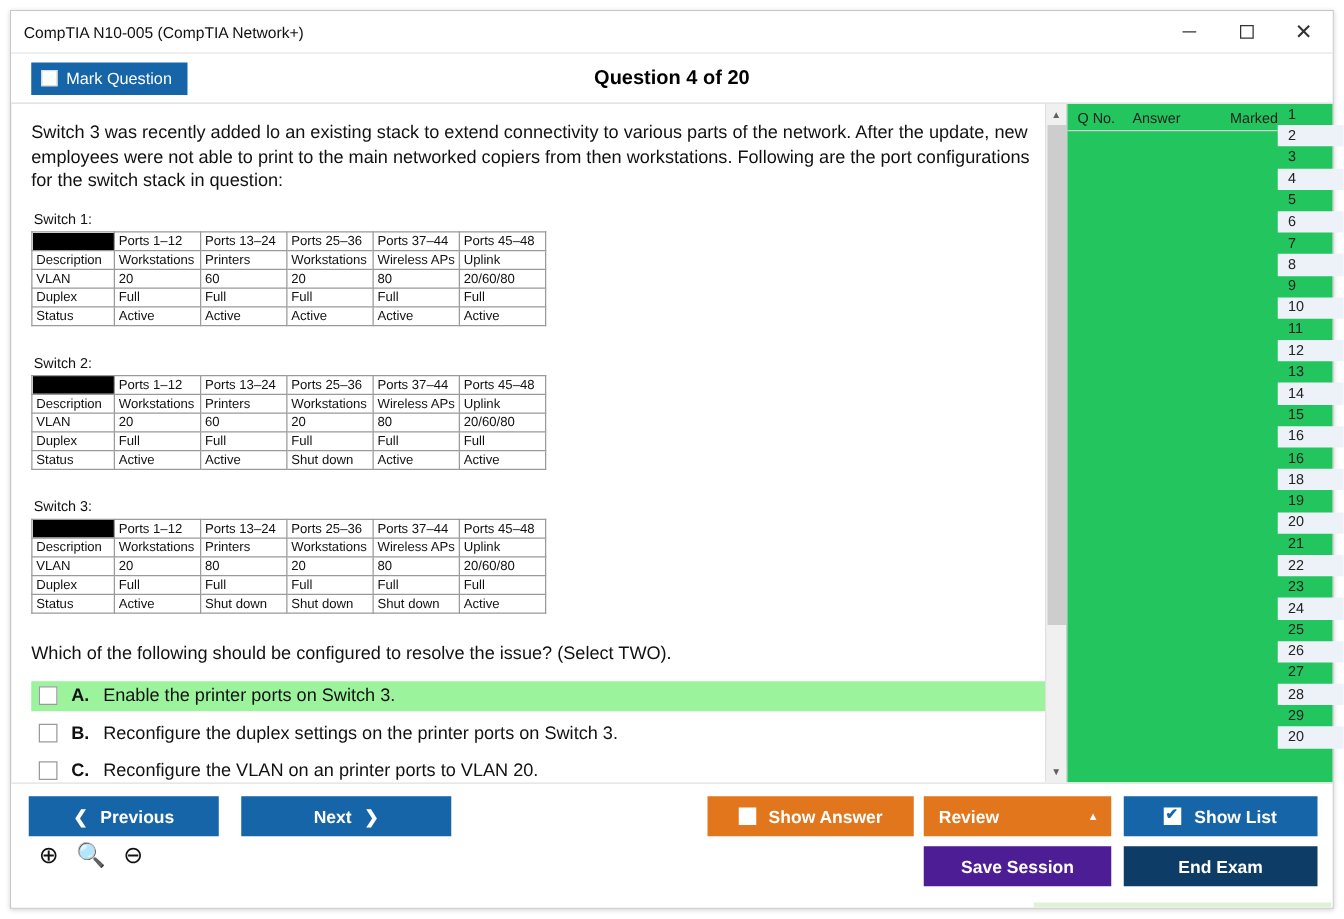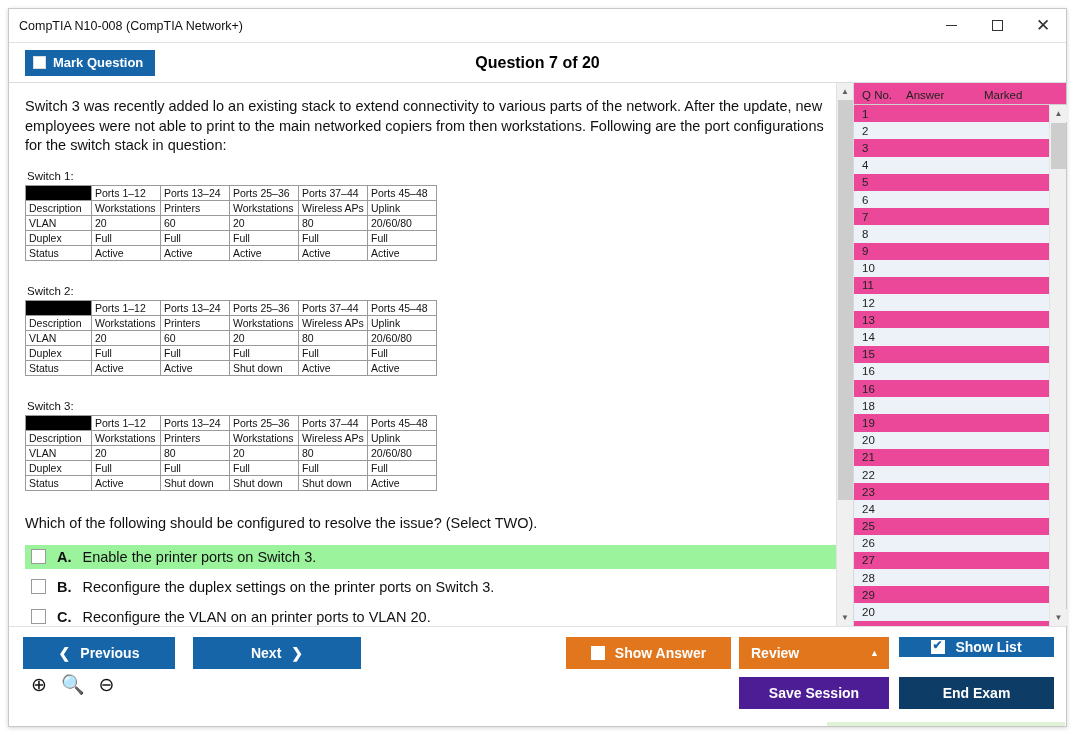--- a/index.html
+++ b/index.html
@@ -66,21 +66,21 @@
     margin-left: 16px;
     background: #1565a8;
     color: #fff;
     border: none;
     height: 26px;
     padding: 0 12px 0 8px;
     display: flex;
     align-items: center;
     gap: 7px;
     font-size: 13px;
-    font-weight: bold;
+    font-weight: normal;
     cursor: pointer;
     font-family: "Liberation Sans", sans-serif;
   }
   .mark-box {
     width: 13px; height: 13px;
     background: #fff;
     border: 1px solid #dcdcdc;
     display: inline-block;
   }
   .question-title {
@@ -185,22 +185,21 @@
     flex: 0 0 auto;
   }
   .choice b { font-weight: bold; }
 
   
   .listpanel {
     width: 213px;
     min-width: 213px;
     border-left: 1px solid #d8d8d8;
     display: flex;
-    flex-direction: column;
-    background: #ec4899;
+    background: #22c55e;
   }
   .list-head {
     display: flex;
     height: 22px;
     align-items: center;
     font-size: 11.5px;
     color: #222;
     border-bottom: 1px solid #d0d0d0;
     padding-top: 2px;
   }
@@ -262,21 +261,21 @@
     align-items: center;
     justify-content: center;
     gap: 10px;
     font-family: "Liberation Sans", sans-serif;
   }
   .btn-prev { left: 14px; top: 10px; width: 152px; height: 32px; background: #1565a8; }
   .btn-next { left: 184px; top: 10px; width: 168px; height: 32px; background: #1565a8; }
   .btn-show-answer { left: 557px; top: 10px; width: 165px; height: 32px; background: #e1761c; }
   .btn-review { left: 730px; top: 10px; width: 150px; height: 32px; background: #e1761c; justify-content: flex-start; padding-left: 12px; position: absolute; }
   .btn-review .caret { position: absolute; right: 10px; font-size: 9px; }
-  .btn-show-list { left: 890px; top: 10px; width: 155px; height: 20px; background: #1565a8; }
+  .btn-show-list { left: 890px; top: 10px; width: 155px; height: 32px; background: #1565a8; }
   .btn-save { left: 730px; top: 50px; width: 150px; height: 32px; background: #4c1d95; }
   .btn-end { left: 890px; top: 50px; width: 155px; height: 32px; background: #0d3c66; }
   .chev { font-size: 14px; font-weight: bold; }
   .wbox {
     width: 14px; height: 14px;
     background: #fff;
     display: inline-block;
   }
   .wbox.checked {
     position: relative;
@@ -304,40 +303,40 @@
     background: #dff2d5;
   }
 </style>
 </head>
 <body>
 
 <div id="app">
   <div class="window">
 
     <div class="titlebar">
-      <div class="title-text">CompTIA N10-008 (CompTIA Network+)</div>
+      <div class="title-text">CompTIA N10-005 (CompTIA Network+)</div>
       <div class="win-btns">
         <div class="win-btn">
           <span class="glyph-min"></span>
         </div>
         <div class="win-btn">
           <span class="glyph-max"></span>
         </div>
         <div class="win-btn close">
           <span class="glyph-close">✕</span>
         </div>
       </div>
     </div>
 
     <div class="header">
       <button class="mark-btn">
         <span class="mark-box"></span>
         <span>Mark Question</span>
       </button>
-      <div class="question-title">Question 7 of 20</div>
+      <div class="question-title">Question 4 of 20</div>
     </div>
 
     <div class="body-area">
 
       <div class="content">
         <p class="stem">Switch 3 was recently added lo an existing stack to extend connectivity to various parts of the network. After the update, new employees were not able to print to the main networked copiers from then workstations. Following are the port configurations for the switch stack in question:</p>
 
         <div>
 
           <div>

